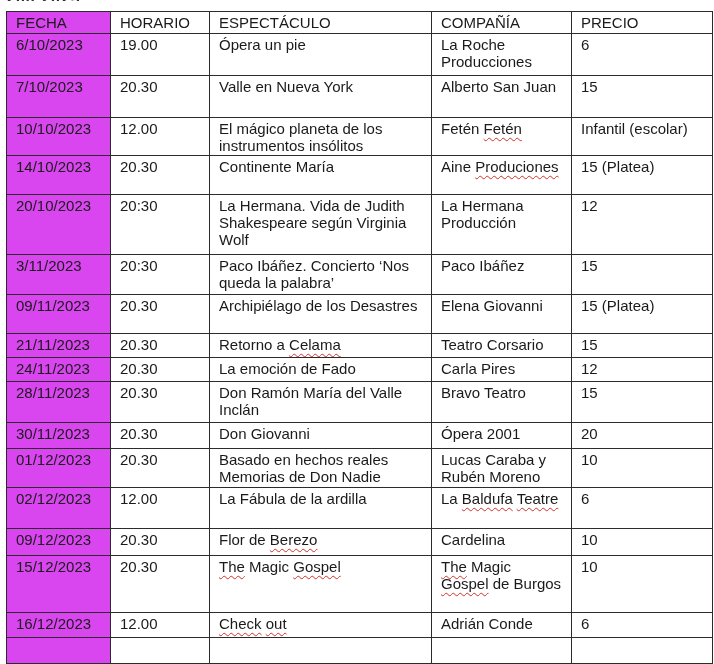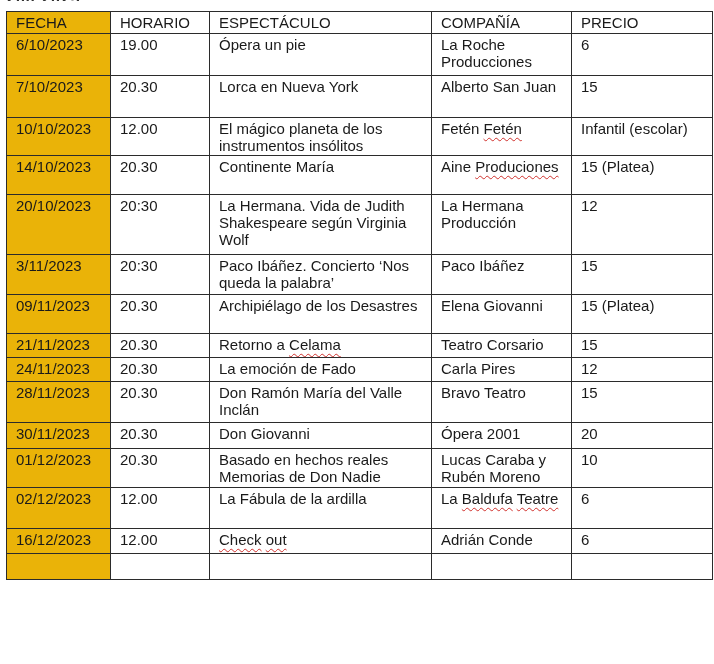--- a/index.html
+++ b/index.html
@@ -6,21 +6,21 @@
   body { width: 714px; height: 664px; overflow: hidden; position: relative;
          font-family: "Liberation Sans", sans-serif; color: #1a1a1a; }
   .title-clip { position: absolute; left: 6px; top: -9px; font-size: 16px; font-weight: bold;
                 color: #333; letter-spacing: 1px; height: 10px; overflow: hidden; line-height: 16px; }
   table.schedule { position: absolute; left: 6px; top: 11px; border-collapse: collapse;
                    table-layout: fixed; width: 706px; }
   table.schedule td, table.schedule th {
     border: 1.2px solid #2b2b2b; vertical-align: top; text-align: left;
     font-weight: normal; font-size: 15px; line-height: 17px; padding: 2px 9px 1px 9px;
     overflow: hidden; }
-  .c-fecha { background: #eab308; }
+  .c-fecha { background: #d946ef; }
   col.w1 { width: 104px; } col.w2 { width: 99px; } col.w3 { width: 222px; }
   col.w4 { width: 140px; } col.w5 { width: 141px; }
   .sq { text-decoration: underline wavy #d0312d; text-decoration-thickness: 1px;
         text-underline-offset: 3px; }
 </style>
 </head>
 <body>
 
 <div class="title-clip">200 2023</div>
 
@@ -45,21 +45,21 @@
       <tr style="height: 42px; margin-left: 16px;">
         <td class="c-fecha">6/10/2023</td>
         <td>19.00</td>
         <td>Ópera un pie</td>
         <td>La Roche Producciones</td>
         <td>6</td>
       </tr>
       <tr style="height: 42px;">
         <td class="c-fecha">7/10/2023</td>
         <td>20.30</td>
-        <td>Lorca en Nueva York</td>
+        <td>Valle en Nueva York</td>
         <td>Alberto San Juan</td>
         <td>15</td>
       </tr>
       <tr style="height: 37px;">
         <td class="c-fecha">10/10/2023</td>
         <td>12.00</td>
         <td>El mágico planeta de los instrumentos insólitos</td>
         <td>Fetén <span class="sq">Fetén</span></td>
         <td>Infantil (escolar)</td>
       </tr>
@@ -126,20 +126,34 @@
         <td>Lucas Caraba y Rubén Moreno</td>
         <td>10</td>
       </tr>
       <tr style="height: 41px;">
         <td class="c-fecha">02/12/2023</td>
         <td>12.00</td>
         <td>La Fábula de la ardilla</td>
         <td>La <span class="sq">Baldufa</span> <span class="sq">Teatre</span></td>
         <td>6</td>
       </tr>
+      <tr style="height: 27px;">
+        <td class="c-fecha">09/12/2023</td>
+        <td>20.30</td>
+        <td>Flor de <span class="sq">Berezo</span></td>
+        <td>Cardelina</td>
+        <td>10</td>
+      </tr>
+      <tr style="height: 57px;">
+        <td class="c-fecha">15/12/2023</td>
+        <td>20.30</td>
+        <td><span class="sq">The</span> Magic <span class="sq">Gospel</span></td>
+        <td><span class="sq">The</span> Magic <span class="sq">Gospel</span> de Burgos</td>
+        <td>10</td>
+      </tr>
       <tr style="height: 25px;">
         <td class="c-fecha">16/12/2023</td>
         <td>12.00</td>
         <td><span class="sq">Check</span> <span class="sq">out</span></td>
         <td>Adrián Conde</td>
         <td>6</td>
       </tr>
       <tr style="height: 26px;">
         <td class="c-fecha"></td>
         <td></td>

